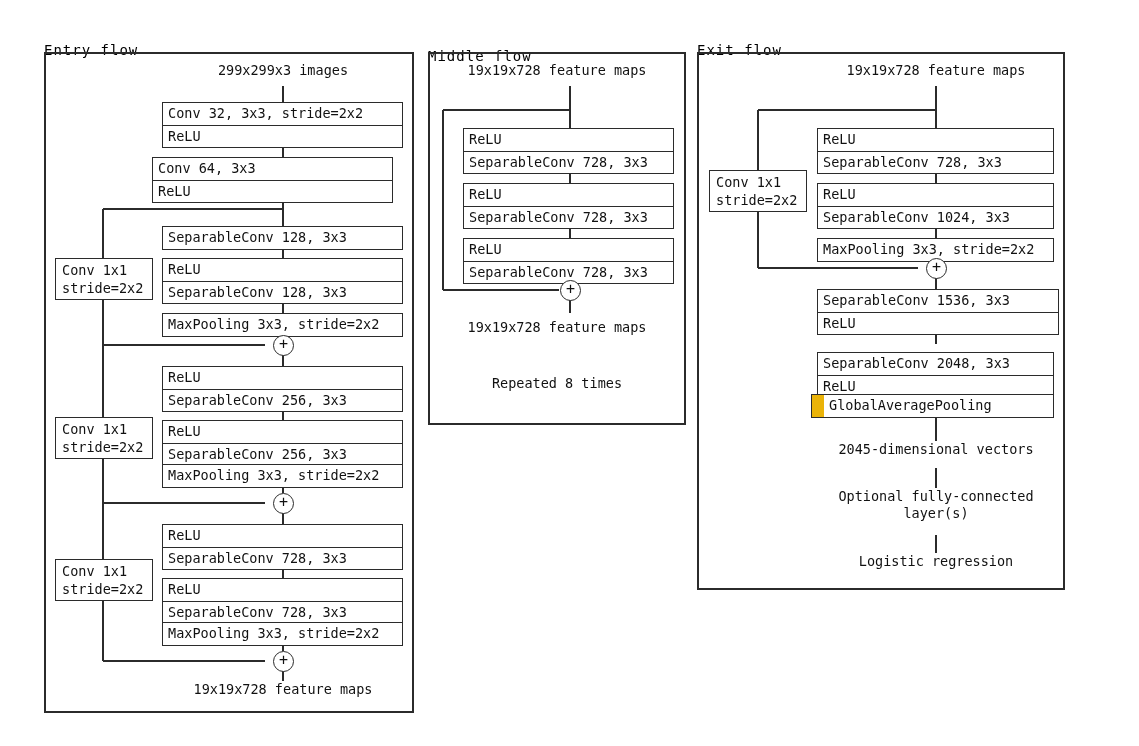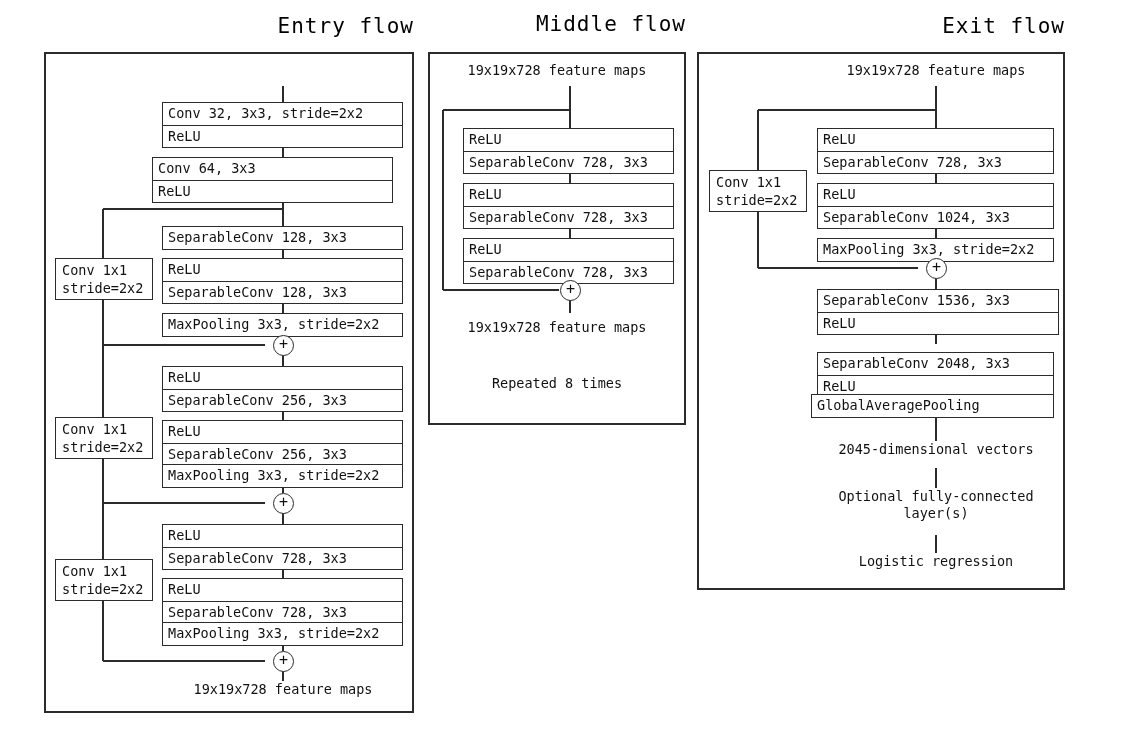--- a/index.html
+++ b/index.html
@@ -5,22 +5,22 @@
   html,body{margin:0;padding:0;background:#ffffff;}
   body{
     font-family:"DejaVu Sans Mono","Liberation Mono",monospace;
     width:1139px;height:746px;position:relative;overflow:hidden;
     color:#111111;
   }
   #stage{position:absolute;left:0;top:0;width:1139px;height:746px;}
   #wires{position:absolute;left:0;top:0;width:1139px;height:746px;pointer-events:none;}
 
   .flow-title{
-    position:absolute;text-align:right;font-size:21px;letter-spacing:1px;
-    color:#000;white-space:nowrap;
+    position:absolute;text-align:left;font-size:14px;letter-spacing:1px;
+    color:#000;white-space:nowrap;margin-top:28px;
   }
   .panel{
     position:absolute;border:2px solid #2b2b2b;background:transparent;box-sizing:border-box;
   }
   .note{
     position:absolute;text-align:center;font-size:13.5px;color:#111;white-space:nowrap;
     line-height:17px;
   }
   
   .opbox{
@@ -110,20 +110,21 @@
       <line x1="936" y1="388" x2="936" y2="394"></line>
       <line x1="936" y1="416" x2="936" y2="441"></line>
       <line x1="936" y1="468" x2="936" y2="488"></line>
       <line x1="936" y1="535" x2="936" y2="553"></line>
     </g>
   </svg>
 
   <div class="flow-title" style="left:44px;top:14px;width:370px;">Entry flow</div>
   <div class="panel" style="left:44px;top:52px;width:370px;height:661px;"></div>
 
+  <div class="note" style="left:163px;top:62px;width:240px;">299x299x3 images</div>
 
   <div class="opbox" style="left:162px;top:102px;width:241px;">
     <div class="oprow">Conv 32, 3x3, stride=2x2</div>
     <div class="oprow">ReLU</div>
   </div>
 
   <div class="opbox" style="left:152px;top:157px;width:241px;">
     <div class="oprow">Conv 64, 3x3</div>
     <div class="oprow">ReLU</div>
   </div>
@@ -181,21 +182,21 @@
     <div>Conv 1x1</div>
     <div>stride=2x2</div>
   </div>
 
   <div class="plus" style="left:273px;top:335px;">+</div>
   <div class="plus" style="left:273px;top:493px;">+</div>
   <div class="plus" style="left:273px;top:651px;">+</div>
 
   <div class="note" style="left:163px;top:681px;width:240px;">19x19x728 feature maps</div>
 
-  <div class="flow-title" style="left:428px;top:12px;width:258px;">Middle flow</div>
+  <div class="flow-title" style="left:428px;top:20px;width:258px;">Middle flow</div>
   <div class="panel" style="left:428px;top:52px;width:258px;height:373px;"></div>
 
   <div class="note" style="left:450px;top:62px;width:214px;">19x19x728 feature maps</div>
 
   <div class="opbox" style="left:463px;top:128px;width:211px;">
     <div class="oprow">ReLU</div>
     <div class="oprow">SeparableConv 728, 3x3</div>
   </div>
   <div class="opbox" style="left:463px;top:183px;width:211px;">
     <div class="oprow">ReLU</div>
@@ -228,21 +229,21 @@
     <div class="oprow">MaxPooling 3x3, stride=2x2</div>
   </div>
   <div class="opbox" style="left:817px;top:289px;width:242px;">
     <div class="oprow">SeparableConv 1536, 3x3</div>
     <div class="oprow">ReLU</div>
   </div>
   <div class="opbox" style="left:817px;top:352px;width:237px;">
     <div class="oprow">SeparableConv 2048, 3x3</div>
     <div class="oprow">ReLU</div>
   </div>
-  <div class="opbox" style="left:811px;top:394px;width:243px;">
+  <div class="opbox" style="left:811px;top:394px;width:243px;padding-left:12px;">
     <div class="oprow">GlobalAveragePooling</div>
   </div>
 
   <div class="sidebox" style="left:709px;top:170px;width:98px;">
     <div>Conv 1x1</div>
     <div>stride=2x2</div>
   </div>
 
   <div class="plus" style="left:926px;top:258px;">+</div>
 

